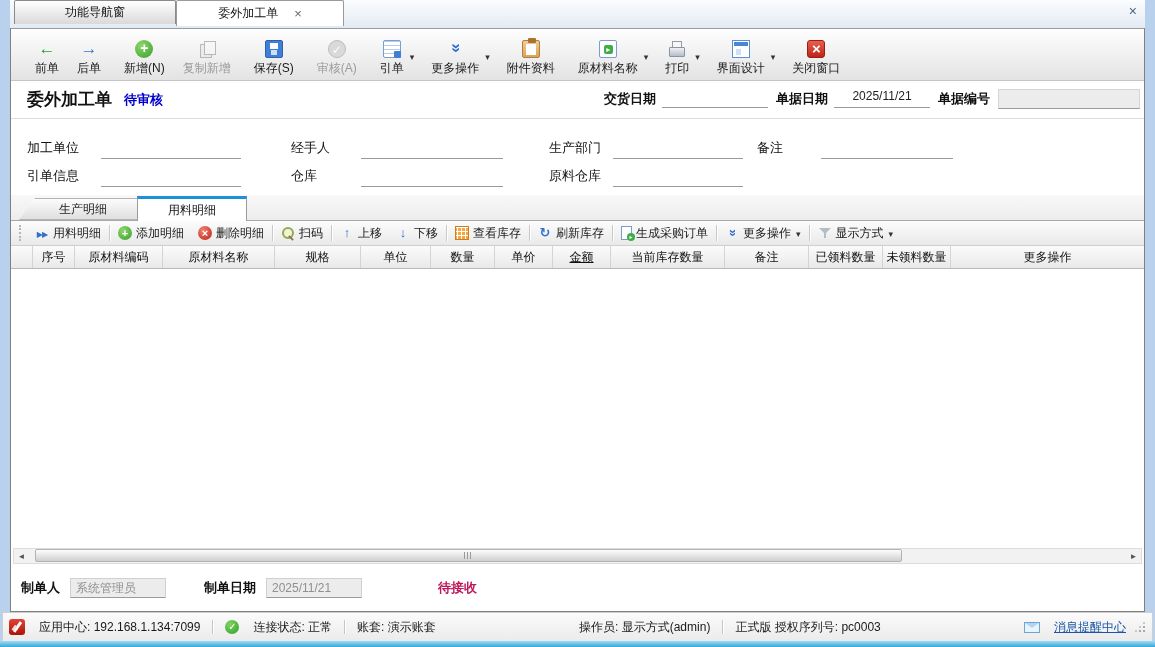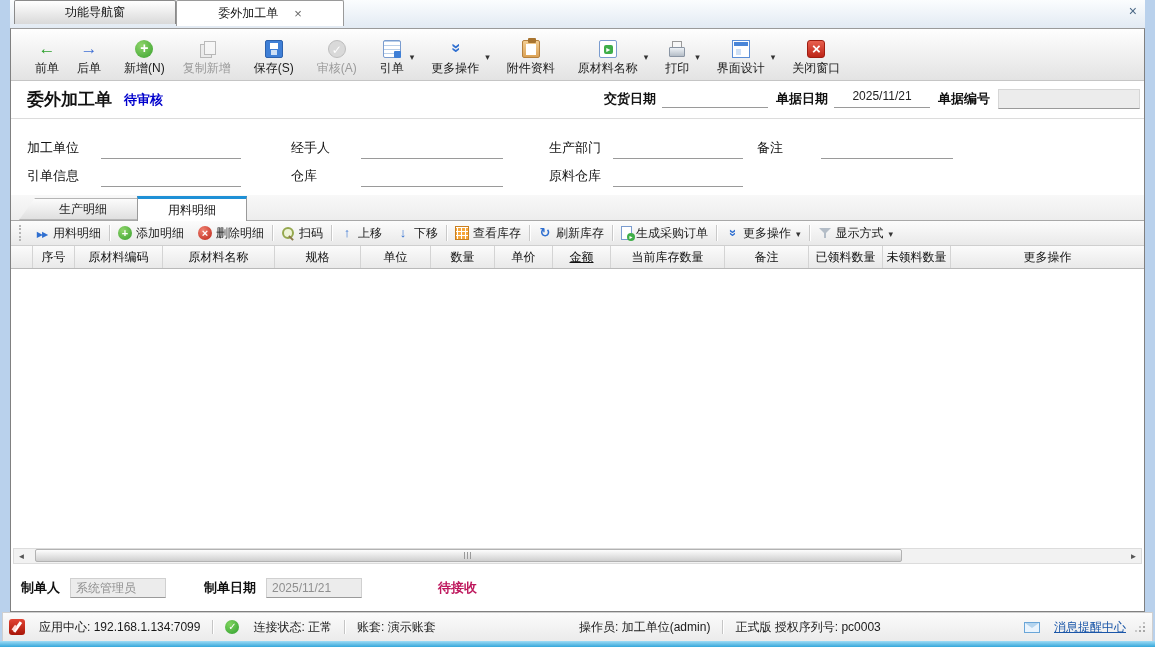--- a/index.html
+++ b/index.html
@@ -376,21 +376,21 @@
     <div class="sb-item">
       <span class="ic-conn"></span>
       <span>连接状态: 正常</span>
     </div>
     <div class="sb-sep"></div>
     <div class="sb-item">
       <span>账套: 演示账套</span>
     </div>
     <div class="sb-spacer"></div>
     <div class="sb-item">
-      <span>操作员: 加工单位(admin)</span>
+      <span>操作员: 显示方式(admin)</span>
     </div>
     <div class="sb-sep"></div>
     <div class="sb-item">
       <span>正式版 授权序列号: pc0003</span>
     </div>
     <div class="sb-spacer"></div>
     <div class="sb-item">
       <span class="ic-mail"></span>
       <span class="sb-link">消息提醒中心</span>
     </div>

